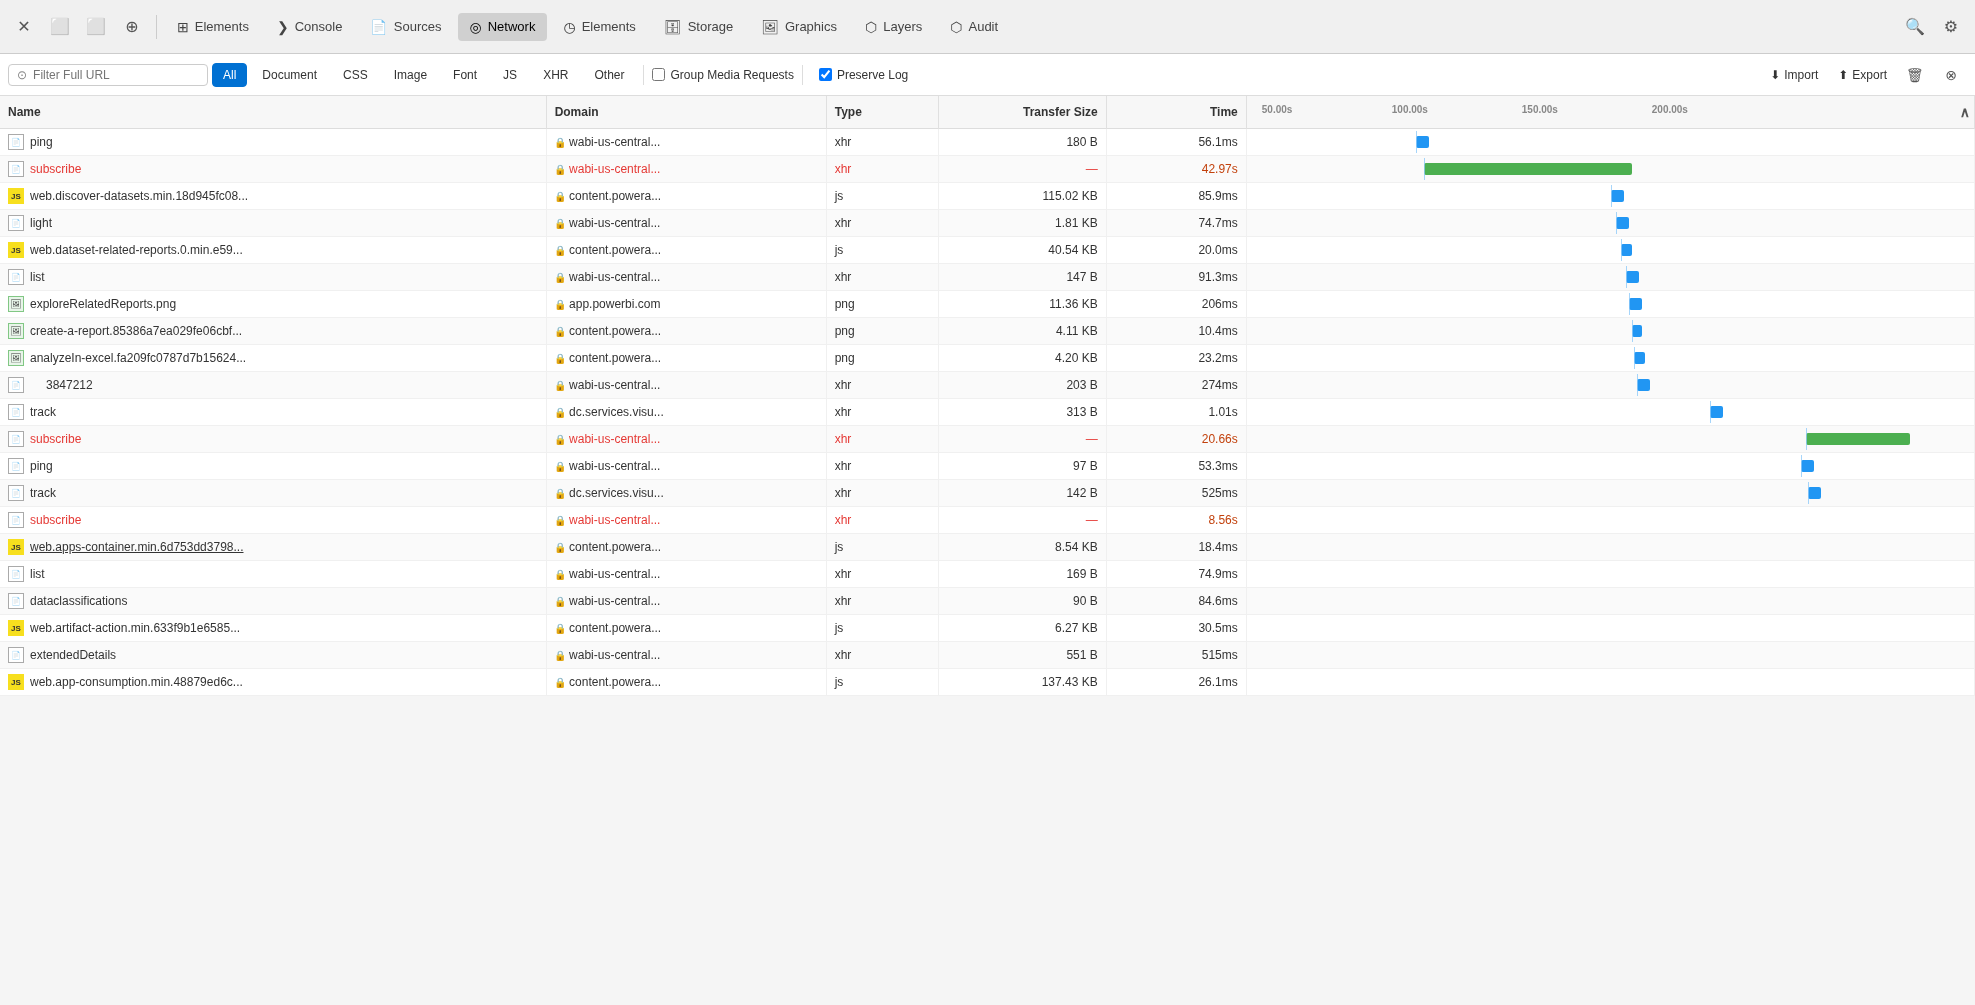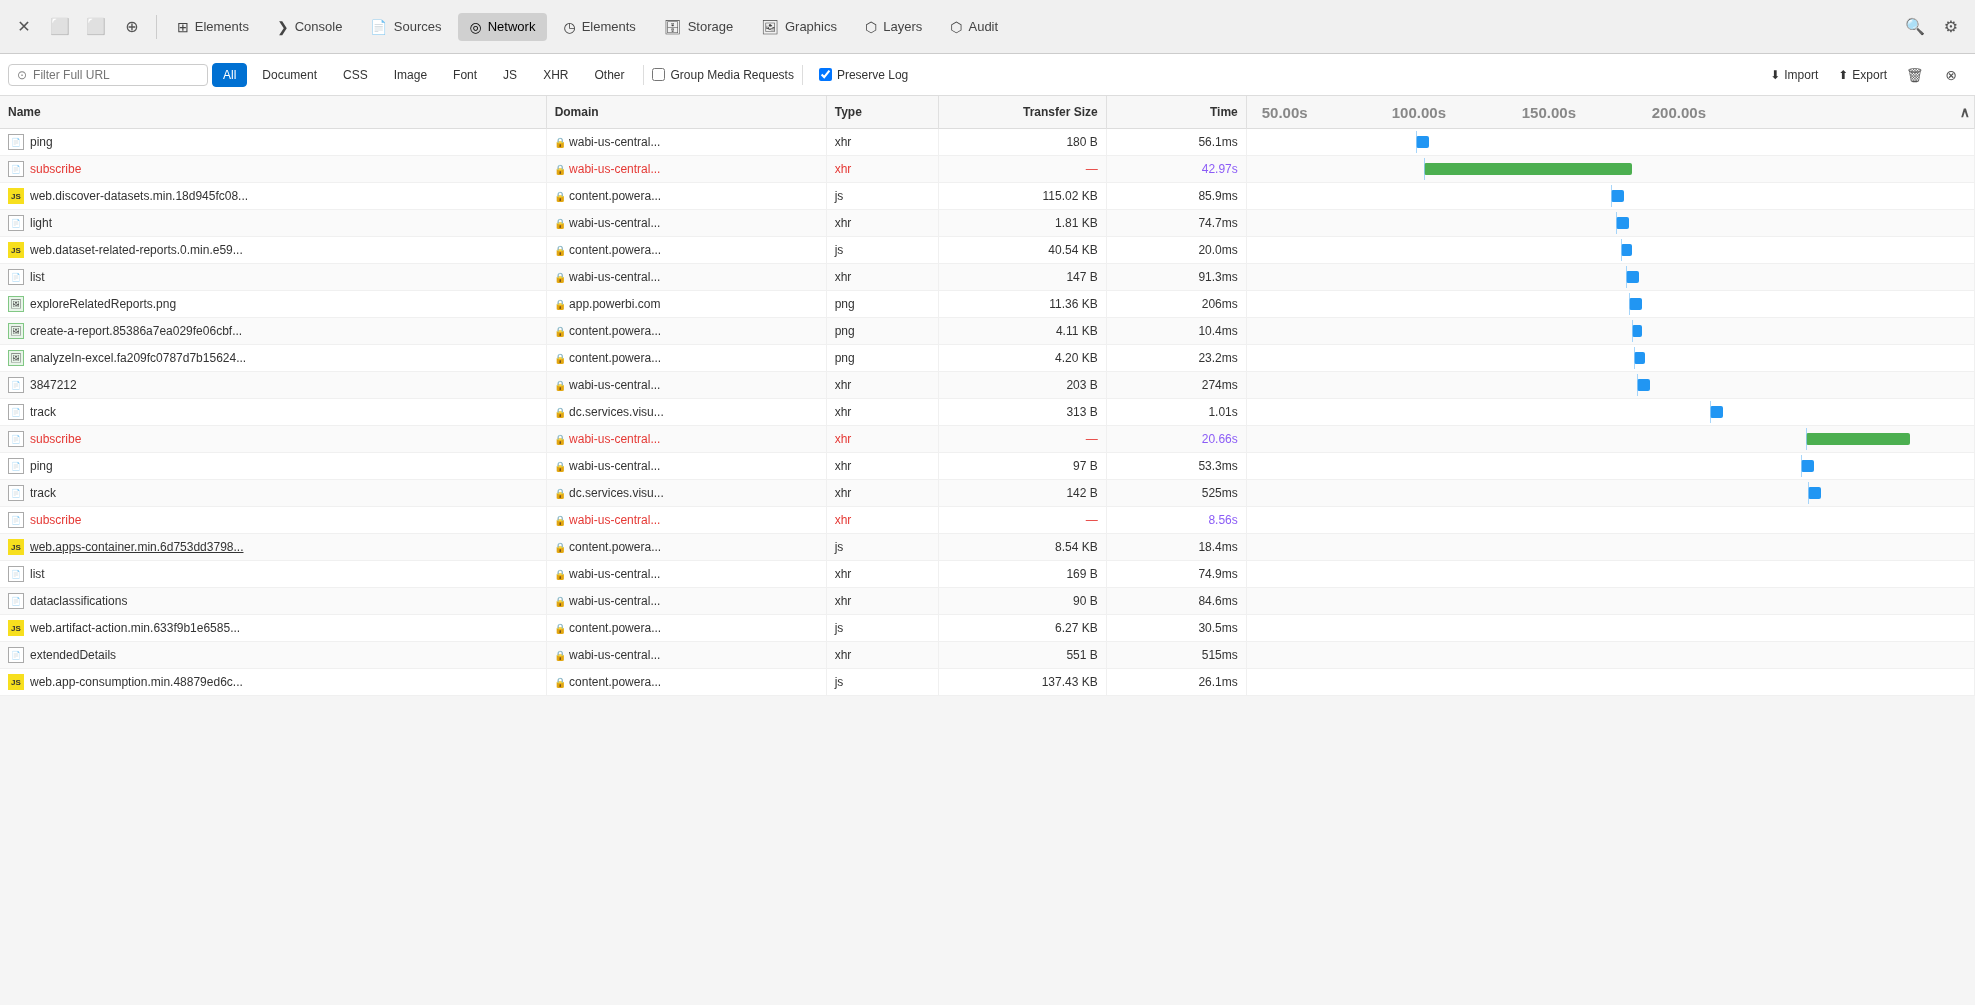--- a/index.html
+++ b/index.html
@@ -174,21 +174,21 @@
     .network-table td {
       padding: 5px 8px;
       border-right: 1px solid #f0f0f0;
       white-space: nowrap;
       overflow: hidden;
       text-overflow: ellipsis;
       max-width: 300px;
       color: #333;
     }
     .network-table td.right { text-align: right; }
-    .network-table td.red { color: #8b5cf6; }
+    .network-table td.red { color: #c2410c; }
     .name-red { color: #e53935; }
     .name-normal { color: #333; }
 
     
     .file-icon {
       display: inline-flex;
       align-items: center;
       justify-content: center;
       width: 16px;
       height: 16px;
@@ -244,21 +244,21 @@
       border-left: 1px solid #ddd;
       position: relative;
       overflow: hidden;
     }
     .timeline-header {
       position: relative;
       height: 32px;
     }
     .timeline-label {
       position: absolute;
-      font-size: 15px;
+      font-size: 10px;
       color: #888;
       top: 8px;
       padding-left: 15px;
     }
     .up-arrow {
       position: absolute;
       right: 4px;
       top: 8px;
       font-size: 14px;
       color: #555;
@@ -594,21 +594,21 @@
       <div class="timeline-cell" style="position:relative;height:22px;width:520px;">
         <div class="timeline-bar bar-blue" style="left:387.4px;width:10.4px;"></div>
         <div class="timeline-tick-line" style="left:387.4px;"></div>
       </div>
     </td>
   </tr>
           <tr>
     <td class="col-name" style="max-width:390px;overflow:hidden;text-overflow:ellipsis;">
       <span style="display:flex;align-items:center;gap:6px;">
         <span class="file-icon doc">📄</span>
-        <span class="name-normal" style="overflow:hidden;text-overflow:ellipsis;white-space:nowrap;">3847212</span>
+        <span class="name-normal" style="overflow:hidden;text-overflow:ellipsis;white-space:nowrap;margin-left:16px;">3847212</span>
       </span>
     </td>
     <td class="col-domain" style="color:#333;">
       <span class="lock-icon">🔒</span><span>wabi-us-central...</span>
     </td>
     <td class="col-type" style="color:#333;">xhr</td>
     <td class="col-size right" style="color:#333;">203 B</td>
     <td class="col-time right ">274ms</td>
     <td class="waterfall-col" style="padding:0;position:relative;overflow:hidden;">
       <div class="timeline-cell" style="position:relative;height:22px;width:520px;">

